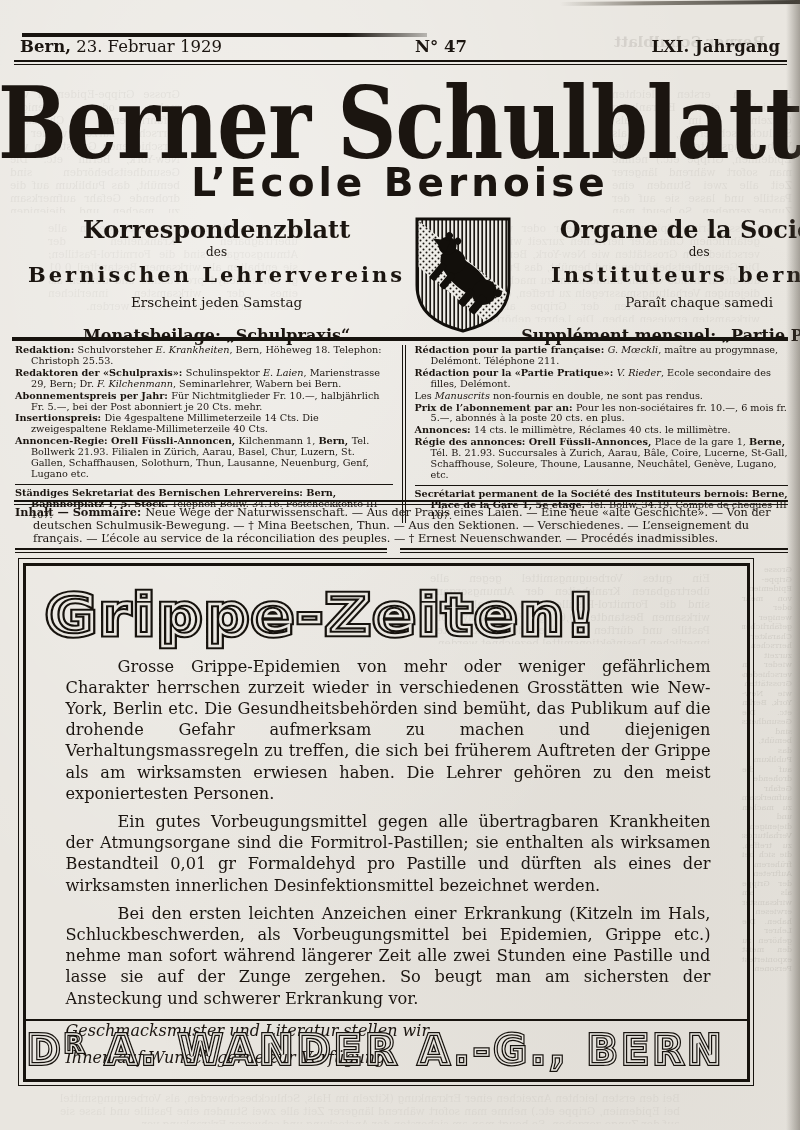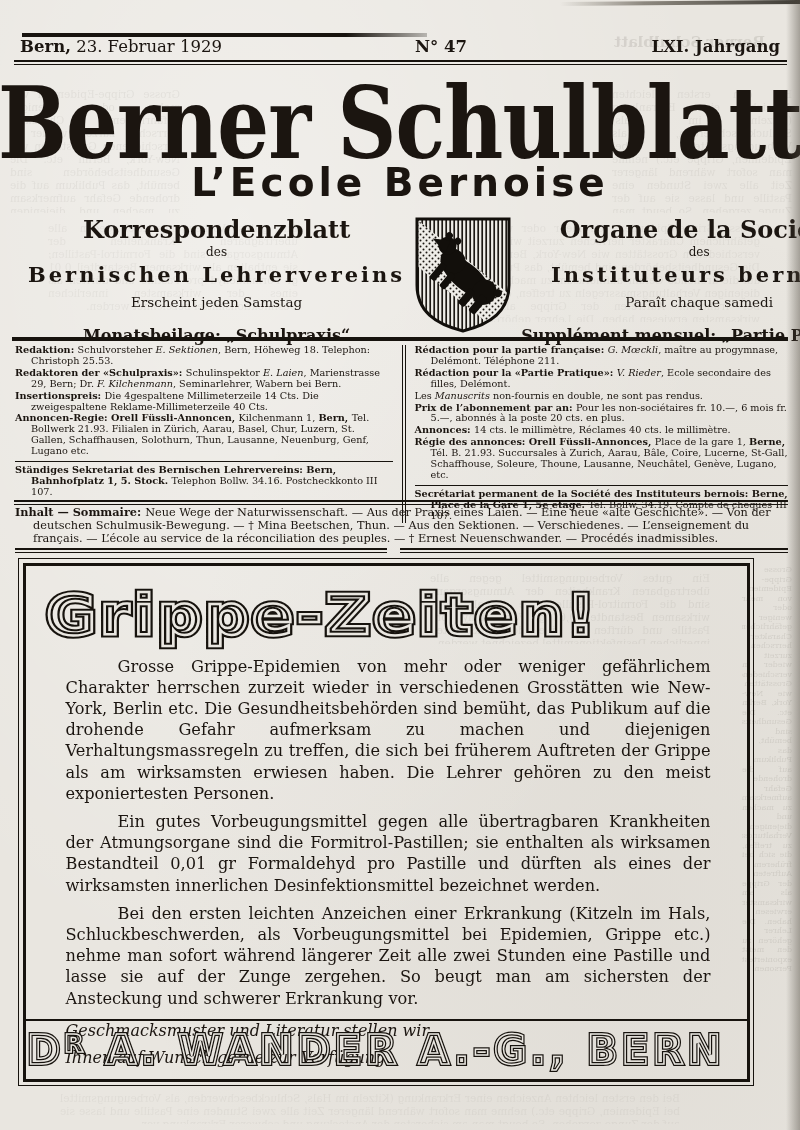--- a/index.html
+++ b/index.html
@@ -143,22 +143,23 @@
       <div class="p-l4">Paraît chaque samedi</div>
       <div class="p-l5">Supplément mensuel: „Partie Pratique“</div>
     </div>
   </div>
 
   <div class="rule-thick"></div>
 
   <div class="ed">
     <div class="ed-col">
       <div>
-          <div class="entry"><span class="sg b">Redaktion: </span><span class="sg">Schulvorsteher </span><span class="sg i">E. Sektionen</span><span class="sg">, Bern, Höheweg 18. Telephon: Christoph 25.53.</span></div>
+          <div class="entry"><span class="sg b">Redaktion: </span><span class="sg">Schulvorsteher </span><span class="sg i">E. Krankheiten</span><span class="sg">, Bern, Höheweg 18. Telephon: Christoph 25.53.</span></div>
           <div class="entry"><span class="sg b">Redaktoren der «Schulpraxis»: </span><span class="sg">Schulinspektor </span><span class="sg i">E. Laien</span><span class="sg">, Marienstrasse 29, Bern; Dr. </span><span class="sg i">F. Kilchenmann</span><span class="sg">, Seminarlehrer, Wabern bei Bern.</span></div>
+          <div class="entry"><span class="sg b">Abonnementspreis per Jahr: </span><span class="sg">Für Nichtmitglieder Fr. 10.—, halbjährlich Fr. 5.—, bei der Post abonniert je 20 Cts. mehr.</span></div>
           <div class="entry"><span class="sg b">Insertionspreis: </span><span class="sg">Die 4gespaltene Millimeterzeile 14 Cts. Die zweigespaltene Reklame-Millimeterzeile 40 Cts.</span></div>
           <div class="entry"><span class="sg b">Annoncen-Regie: Orell Füssli-Annoncen, </span><span class="sg">Kilchenmann 1, </span><span class="sg b">Bern, </span><span class="sg">Tel. Bollwerk 21.93. Filialen in Zürich, Aarau, Basel, Chur, Luzern, St. Gallen, Schaffhausen, Solothurn, Thun, Lausanne, Neuenburg, Genf, Lugano etc.</span></div>
         </div>
       <div class="ed-rule"></div>
       <div class="entry"><span class="sg b">Ständiges Sekretariat des Bernischen Lehrervereins: Bern, Bahnhofplatz 1, 5. Stock. </span><span class="sg">Telephon Bollw. 34.16. Postcheckkonto III 107.</span></div>
     </div>
     <div class="ed-col ed-col-r">
       <div>
           <div class="entry"><span class="sg b">Rédaction pour la partie française: </span><span class="sg i">G. Mœckli</span><span class="sg">, maître au progymnase, Delémont. Téléphone 211.</span></div>
           <div class="entry"><span class="sg b">Rédaction pour la «Partie Pratique»: </span><span class="sg i">V. Rieder</span><span class="sg">, Ecole secondaire des filles, Delémont.</span></div>

